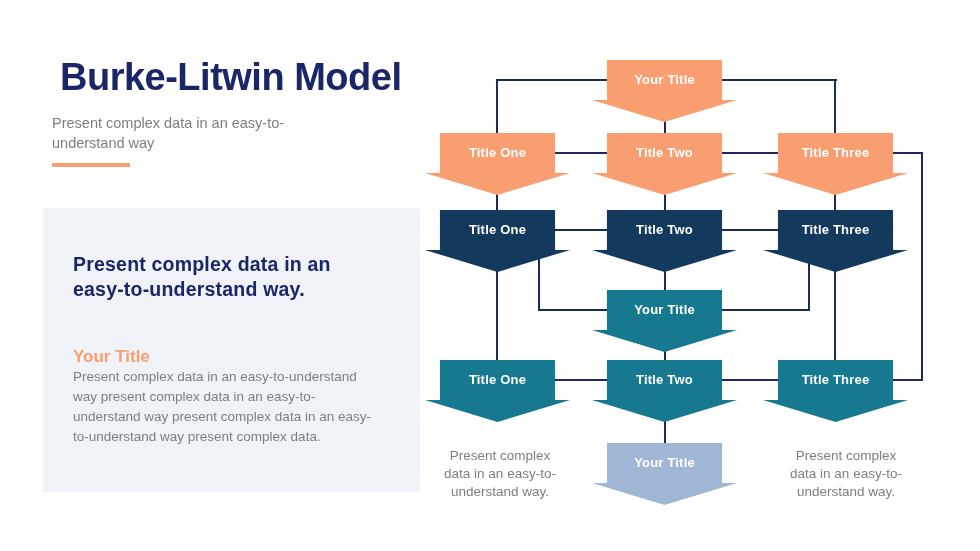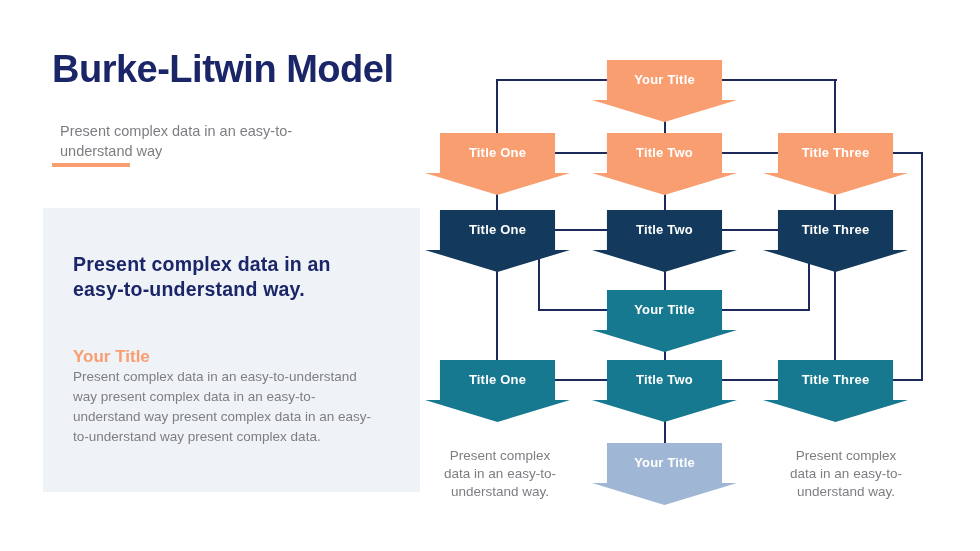--- a/index.html
+++ b/index.html
@@ -2,26 +2,26 @@
 <html style="--orange: #F89E70; --navy: #133A5C; --teal: #17798F; --steel: #9FB6D4; --line: #1B2A5B; --title: #1B2668; --gray: #7C7E82; --panel: #EFF2F6;"><head>
 <meta charset="utf-8">
 <style>
   html,body{margin:0;padding:0;}
   body{
     width:980px;height:551px;position:relative;overflow:hidden;
     background:#ffffff;font-family:"Liberation Sans",sans-serif;
   }
   
   .page-title{
-    position:absolute;left:52px;top:48px;margin:0;
+    position:absolute;left:52px;top:48px;margin:8px;
     font-size:38px;font-weight:bold;letter-spacing:-0.5px;
     color:var(--title);
   }
   .page-subtitle{
-    position:absolute;left:52px;top:113px;margin:8px;width:270px;
+    position:absolute;left:52px;top:113px;margin:0;width:270px;
     font-size:14.5px;line-height:1.4;color:var(--gray);
   }
   .accent-divider{
     position:absolute;left:52px;top:163px;width:78px;height:4px;
     background:var(--orange);
   }
   .info-panel{
     position:absolute;left:43px;top:208px;width:377px;height:284px;
     background:var(--panel);
   }

